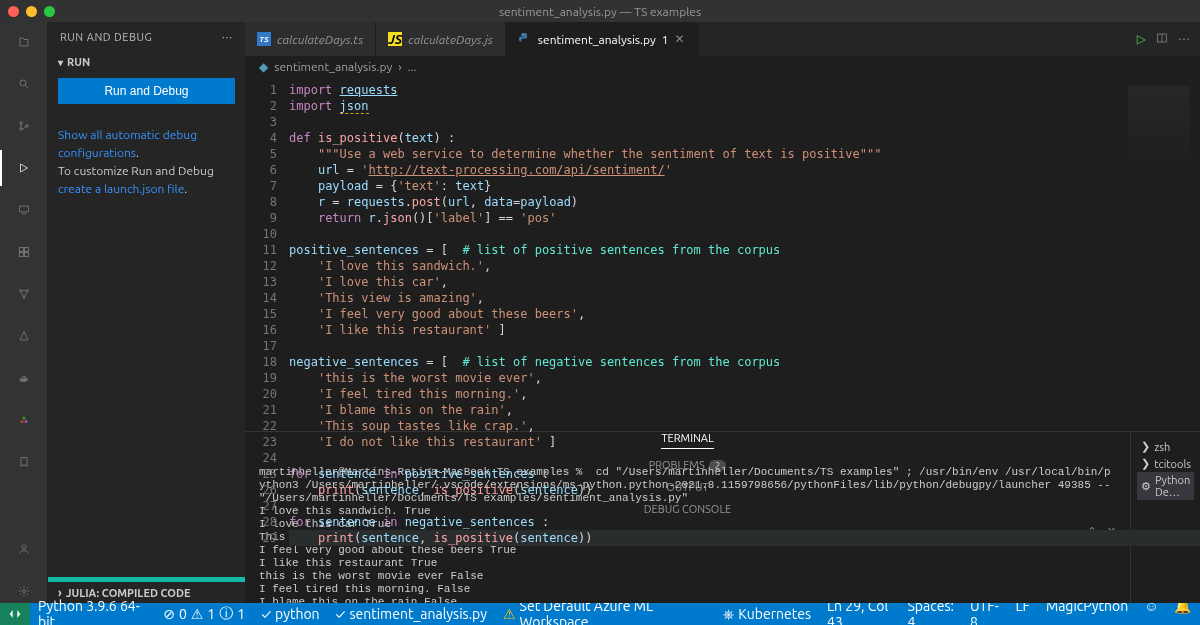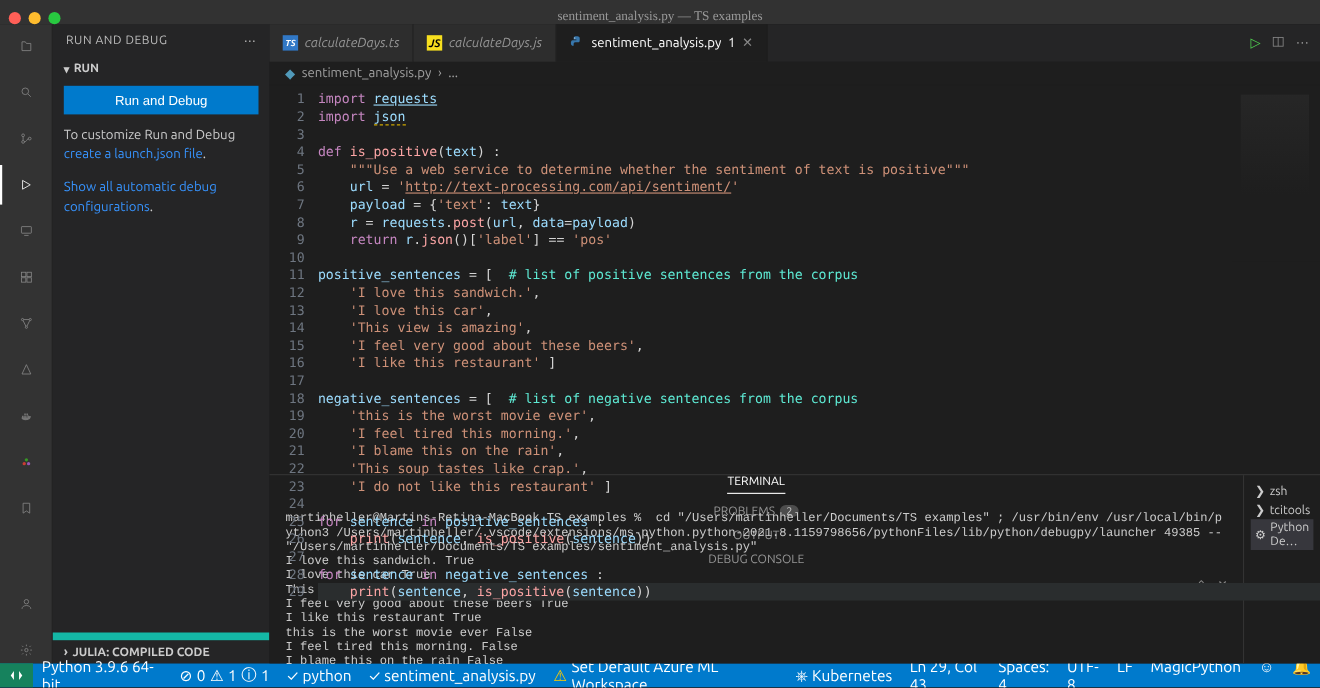--- a/index.html
+++ b/index.html
@@ -1,38 +1,38 @@
 <!DOCTYPE html>
 <html><head>
 <meta charset="utf-8">
 <style>
   * { box-sizing: border-box; margin: 0; padding: 0; }
   html, body { width: 1200px; height: 625px; overflow: hidden; font-family: -apple-system, "Segoe UI", Ubuntu, sans-serif; background: #1e1e1e; color: #ccc; font-size: 12px; }
-  .titlebar { height: 22px; background: #323232; display: flex; align-items: flex-end; padding: 0 8px; position: relative; font-family: Liberation Serif, serif; }
+  .titlebar { height: 22px; background: #323232; display: flex; align-items: center; padding: 0 8px; position: relative; }
   .traffic { display: flex; gap: 7px; }
   .traffic span { width: 11px; height: 11px; border-radius: 50%; }
   .tl-close { background: #ff5f57; }
   .tl-min { background: #febc2e; }
   .tl-max { background: #28c840; }
   .titlebar .title { position: absolute; left: 50%; transform: translateX(-50%); color: #999; font-size: 12px; }
   .main { display: flex; height: calc(100% - 22px - 22px); }
   .activitybar { width: 48px; background: #333333; display: flex; flex-direction: column; align-items: center; padding-top: 8px; gap: 18px; border-right: 1px solid #222; }
   .activitybar .spacer { flex: 1; }
   .act-icon { width: 24px; height: 24px; color: #858585; cursor: pointer; display:flex; align-items:center; justify-content:center; }
   .act-icon.active { color: #fff; position: relative; }
   .act-icon.active::before { content:""; position:absolute; left:-12px; top:-6px; width:2px; height:36px; background:#fff; }
   .sidebar { width: 197px; background: #252526; display: flex; flex-direction: column; }
   .side-title { height: 30px; display:flex; align-items:center; justify-content:space-between; padding: 0 12px; color:#bbb; font-size:11px; letter-spacing:0.5px; }
   .side-section { padding: 0 10px; }
   .side-sec-head { font-size:11px; font-weight:700; color:#ccc; padding:4px 0; display:flex; align-items:center; gap:4px; }
   .side-sec-head::before { content:"▾"; font-size:10px; color:#ccc; }
   .run-btn { background:#007acc; color:#fff; border:none; width:100%; height:26px; font-size:12px; cursor:pointer; margin:6px 0 10px; }
   .side-text { font-size:12px; color:#ccc; line-height:1.5; }
   .side-text a { color:#3794ff; text-decoration:none; }
-  .side-bottom { margin-top:auto; padding:4px 10px; border-top:7px solid #14b8a6; font-size:11px; font-weight:700; color:#ccc; display:flex; align-items:center; gap:4px; }
+  .side-bottom { margin-top:auto; padding:4px 10px; border-top:5px solid #14b8a6; font-size:11px; font-weight:700; color:#ccc; display:flex; align-items:center; gap:4px; }
   .side-bottom::before { content:"›"; color:#ccc; font-size:12px; }
   .editor { flex:1; display:flex; flex-direction:column; background:#1e1e1e; min-width:0; position:relative; }
   .tabs { height:34px; background:#252526; display:flex; align-items:stretch; }
   .tab { display:flex; align-items:center; gap:6px; padding:0 12px; background:#2d2d2d; color:#969696; font-size:12px; border-right:1px solid #1e1e1e; cursor:pointer; font-style:italic; }
   .tab.active { background:#1e1e1e; color:#fff; font-style:normal; }
   .tab .close { color:#888; }
   .tab-icon { width:14px; height:14px; display:inline-flex; }
   .tab-actions { margin-left:auto; display:flex; align-items:center; gap:10px; padding:0 10px; color:#888; }
   .play { color:#4ec94e; }
   .breadcrumb { height:22px; display:flex; align-items:center; gap:6px; padding:0 14px; color:#a0a0a0; font-size:12px; border-bottom:1px solid #1e1e1e; }
@@ -170,40 +170,40 @@
   <div class="sidebar">
     <div class="side-title">
       <span>RUN AND DEBUG</span>
       <span>⋯</span>
     </div>
     <div class="side-section">
       <div class="side-sec-head">
           <span>RUN</span>
         </div>
       <button class="run-btn">Run and Debug</button>
+      <div class="side-text" style="margin-top:12px">
+        <a href="#">Show all automatic debug configurations</a>.
+      </div>
       <div class="side-text">
         <span>To customize Run and Debug </span><a href="#">create a launch.json file</a><span>.</span>
-      </div>
-      <div class="side-text" style="margin-top:12px">
-        <a href="#">Show all automatic debug configurations</a>.
       </div>
     </div>
     <div class="side-bottom">
         <span>JULIA: COMPILED CODE</span>
       </div>
   </div>
 
   <div class="editor">
     <div class="tabs">
       <div class="tab">
         <span class="tab-icon" style="background:#3178c6;color:#fff;font-size:8px;display:flex;align-items:center;justify-content:center;font-weight:700">TS</span>
         <span>calculateDays.ts</span>
       </div>
       <div class="tab">
-        <span class="tab-icon" style="background:#f7df1e;color:#000;font-size:10px;display:flex;align-items:center;justify-content:center;font-weight:700">JS</span>
+        <span class="tab-icon" style="background:#f7df1e;color:#000;font-size:13px;display:flex;align-items:center;justify-content:center;font-weight:700">JS</span>
         <span>calculateDays.js</span>
       </div>
       <div class="tab active">
         <span class="tab-icon">
             <svg viewBox="0 0 24 24">
               <path fill="#3776ab" d="M12 2c-5 0-5 3-5 3v3h5v1H5s-3 0-3 5 3 5 3 5h2v-3s0-3 3-3h5s3 0 3-3V5s0-3-6-3z"></path>
               <circle cx="9" cy="5" r="1" fill="#fff"></circle>
             </svg>
           </span>
         <span>sentiment_analysis.py</span>

